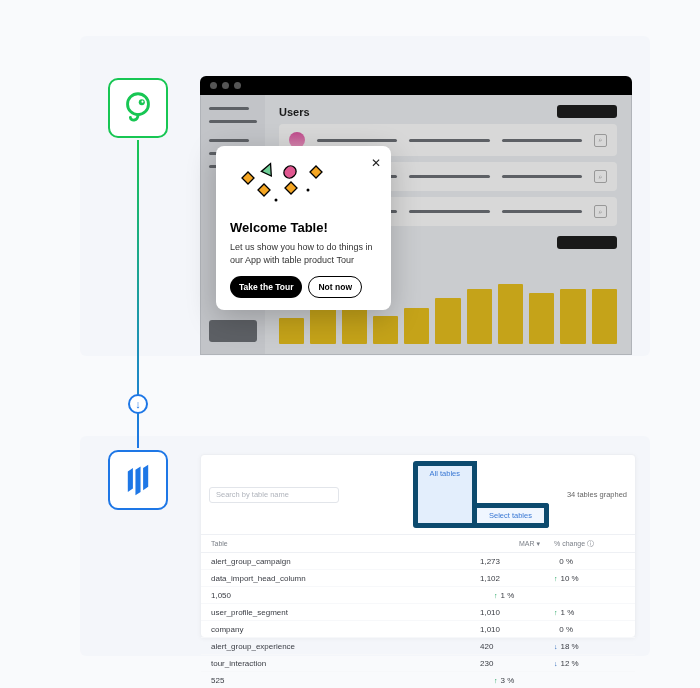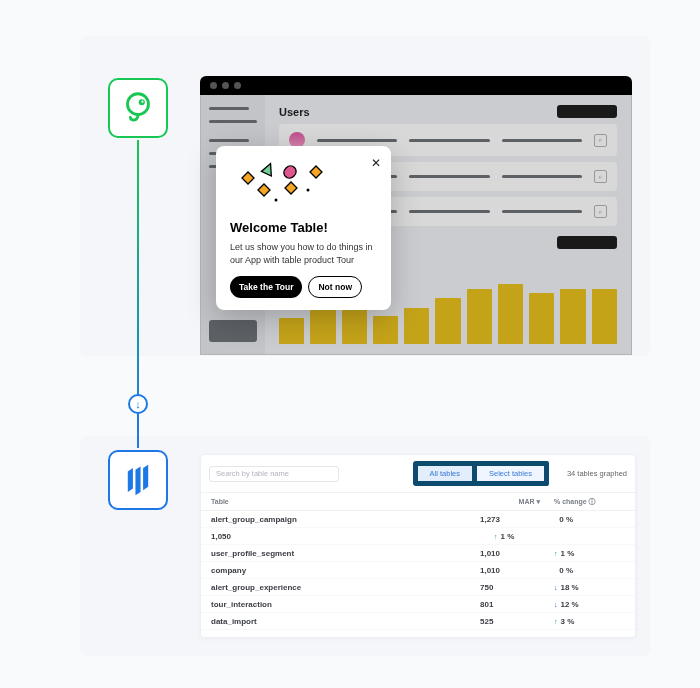--- a/index.html
+++ b/index.html
@@ -41,23 +41,23 @@
   .btn.primary { background:#000; color:#fff; border:none;}
   .btn.secondary { background:#fff; color:#000; border:1.5px solid #000;}
   .sparkles svg { width: 100px; height: 46px; }
 
   .tbl-shell { background:#fff; border:1px solid #edeff3; border-radius:4px; height:100%; box-shadow:0 1px 4px rgba(0,0,0,0.04); display:flex; flex-direction:column; font-size:8px; color:#3a3d44;}
   .tbl-top { display:flex; align-items:center; padding:6px 8px; border-bottom:1px solid #eef0f4; gap:8px;}
   .search { flex:1; max-width:130px; height:16px; border:1px solid #e2e5ea; border-radius:3px; padding:0 6px; color:#b0b4bc; font-size:7.5px; display:flex; align-items:center;}
   .tabs { display:flex; margin-left:auto;}
   .tab { font-size:7.5px; padding:3px 12px; border:5px solid #0c4a6e; color:#3a78d4; background:#f0f6ff;}
   .tab:first-child { border-radius:3px 0 0 3px; background:#e3eefc;}
-  .tab:last-child { border-radius:0 3px 3px 0; border-left:none;}
+  .tab:last-child { border-radius:0 3px 3px 0; border-left:none;margin-top:42px;}
   .count { font-size:7.5px; color:#666; padding-left:10px;}
-  .tbl-head, .tbl-row { display:grid; grid-template-columns: 1fr 60px 85px; padding: 3.5px 10px; align-items:center;font-weight:bold;}
+  .tbl-head, .tbl-row { display:grid; grid-template-columns: 1fr 60px 85px; padding: 3.5px 10px; align-items:center;}
   .tbl-head { color:#7a7f87; font-size:7px; border-bottom:1px solid #eef0f4;}
   .tbl-head .right { text-align:right;}
   .tbl-row { border-bottom: 1px solid #f7f8fa;}
   .mar { text-align:left; font-variant-numeric: tabular-nums;}
   .chg { display:flex; align-items:center; gap:3px; padding-left: 14px;}
   .up { color:#139d56;} .down { color:#2463b5;}
   .arrow-ic { font-size:7px;}
 </style>
 </head>
 <body>
@@ -185,20 +185,28 @@
     <div id="rows">
         <div class="tbl-row">
           <div>alert_group_campaign</div>
           <div class="mar">1,273</div>
           <div class="chg">
             <span class="arrow-ic" style="opacity:0">·</span>
             <span>0 %</span>
           </div>
         </div>
         <div class="tbl-row">
+          <div>data_import_head_column</div>
+          <div class="mar">1,102</div>
+          <div class="chg">
+            <span class="arrow-ic up">↑</span>
+            <span>10 %</span>
+          </div>
+        </div>
+        <div class="tbl-row">
           <div class="mar">1,050</div>
           <div class="chg">
             <span class="arrow-ic up">↑</span>
             <span>1 %</span>
           </div>
         </div>
         <div class="tbl-row">
           <div>user_profile_segment</div>
           <div class="mar">1,010</div>
           <div class="chg">
@@ -209,36 +217,35 @@
         <div class="tbl-row">
           <div>company</div>
           <div class="mar">1,010</div>
           <div class="chg">
             <span class="arrow-ic" style="opacity:0">·</span>
             <span>0 %</span>
           </div>
         </div>
         <div class="tbl-row">
           <div>alert_group_experience</div>
-          <div class="mar">750</div>
+          <div class="mar">420</div>
           <div class="chg">
             <span class="arrow-ic down">↓</span>
             <span>18 %</span>
           </div>
         </div>
         <div class="tbl-row">
           <div>tour_interaction</div>
-          <div class="mar">801</div>
+          <div class="mar">230</div>
           <div class="chg">
             <span class="arrow-ic down">↓</span>
             <span>12 %</span>
           </div>
         </div>
         <div class="tbl-row">
-          <div>data_import</div>
           <div class="mar">525</div>
           <div class="chg">
             <span class="arrow-ic up">↑</span>
             <span>3 %</span>
           </div>
         </div>
       </div>
   </div>
 </div>
 

